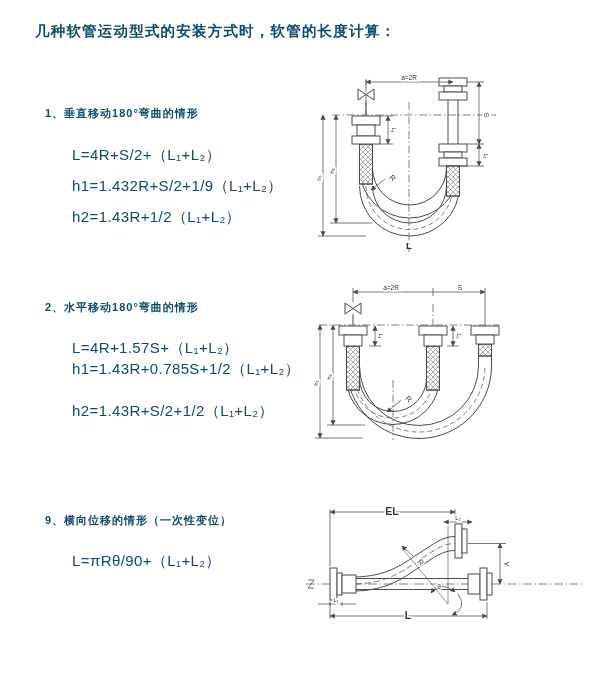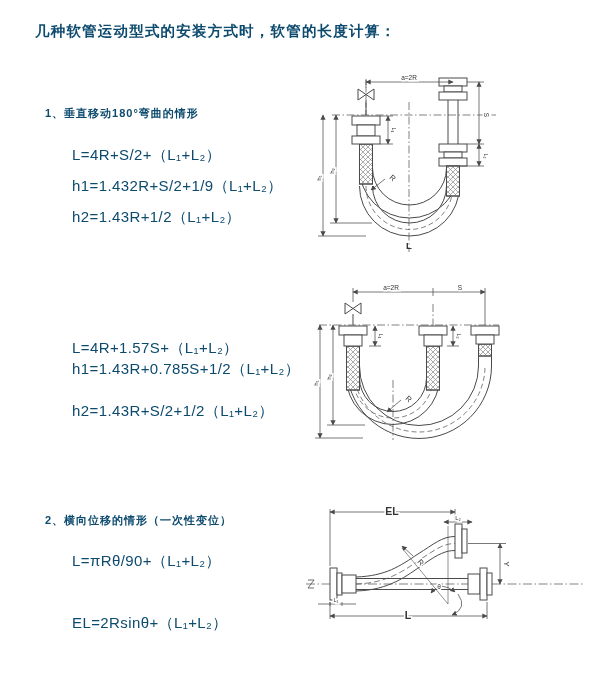--- a/index.html
+++ b/index.html
@@ -38,27 +38,27 @@
 
 <div class="page">
 
   <div class="doc-title">几种软管运动型式的安装方式时，软管的长度计算：</div>
 
   <div class="sec-heading" id="h1-1">1、垂直移动180°弯曲的情形</div>
   <div class="formula" id="f1-1">L=4R+S/2+（L₁+L₂）</div>
   <div class="formula" id="f1-2">h1=1.432R+S/2+1/9（L₁+L₂）</div>
   <div class="formula" id="f1-3">h2=1.43R+1/2（L₁+L₂）</div>
 
+  <div class="sec-heading" id="h2-1">2、水平移动180°弯曲的情形</div>
   <div class="formula" id="f2-1">L=4R+1.57S+（L₁+L₂）</div>
   <div class="formula" id="f2-2">h1=1.43R+0.785S+1/2（L₁+L₂）</div>
   <div class="formula" id="f2-3">h2=1.43R+S/2+1/2（L₁+L₂）</div>
 
-  <div class="sec-heading" id="h3-1">2、横向位移的情形（一次性变位）</div>
+  <div class="sec-heading" id="h3-1">9、横向位移的情形（一次性变位）</div>
   <div class="formula" id="f3-1">L=πRθ/90+（L₁+L₂）</div>
-  <div class="formula" id="f3-3">EL=2Rsinθ+（L₁+L₂）</div>
 
   <div class="dwg" id="dwg1">
   <svg width="290" height="182" viewBox="0 0 290 182">
     <defs>
       <marker id="ar1" viewBox="0 0 10 10" refX="9" refY="5" markerWidth="6.5" markerHeight="6.5" orient="auto-start-reverse">
         <path d="M0,0 L10,5 L0,10 z" fill="#4a4a4a"></path>
       </marker>
       <pattern id="ph1" width="5" height="5" patternUnits="userSpaceOnUse">
         <path d="M0,5 L5,0 M0,0 L5,5" stroke="#8a8a8a" stroke-width="0.7" fill="none"></path>
       </pattern>

